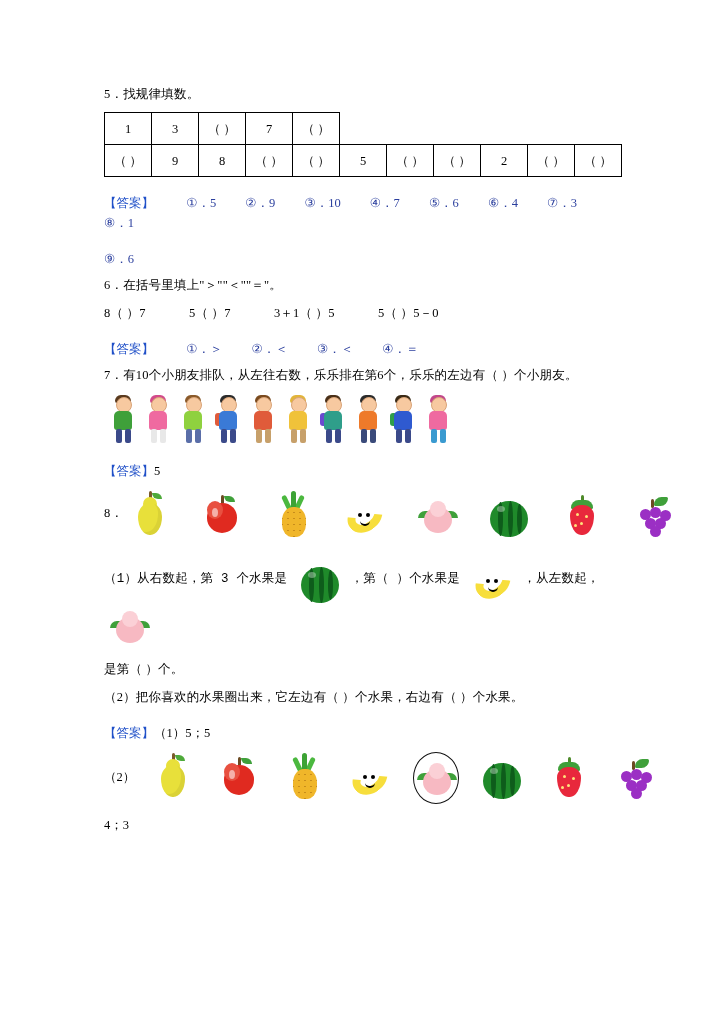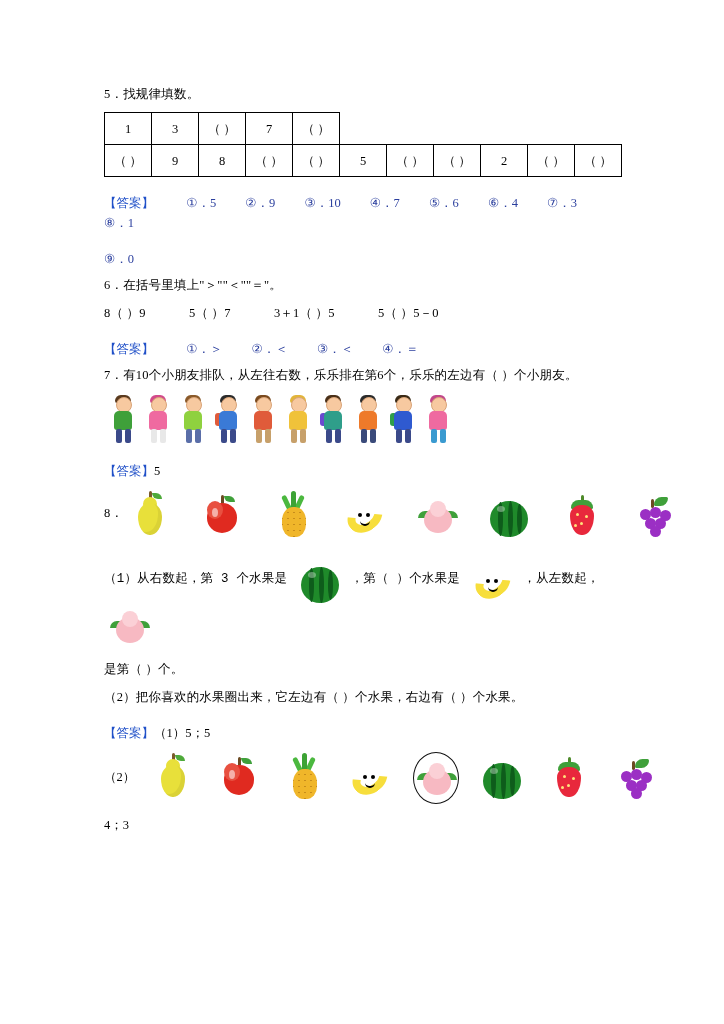--- a/index.html
+++ b/index.html
@@ -259,26 +259,26 @@
       <span>①．5</span><span class="sp-med"></span>
       <span>②．9</span><span class="sp-med"></span>
       <span>③．10</span><span class="sp-med"></span>
       <span>④．7</span><span class="sp-med"></span>
       <span>⑤．6</span><span class="sp-med"></span>
       <span>⑥．4</span><span class="sp-med"></span>
       <span>⑦．3</span><span class="sp-med"></span>
       <span>⑧．1</span>
     </p>
     <p class="ans-line">
-      <span>⑨．0</span>
+      <span>⑨．6</span>
     </p>
 
     <p class="q-line">6．在括号里填上"＞""＜""＝"。</p>
     <p class="q-line">
-      <span>8（    ）9</span><span class="sp-wide"></span>
+      <span>8（    ）7</span><span class="sp-wide"></span>
       <span>5（    ）7</span><span class="sp-wide"></span>
       <span>3＋1（    ）5</span><span class="sp-wide"></span>
       <span>5（    ）5－0</span>
     </p>
     <p class="ans-line">
       <span class="ans-tag">【答案】</span>
       <span class="sp-med"></span>
       <span>①．＞</span><span class="sp-med"></span>
       <span>②．＜</span><span class="sp-med"></span>
       <span>③．＜</span><span class="sp-med"></span>

